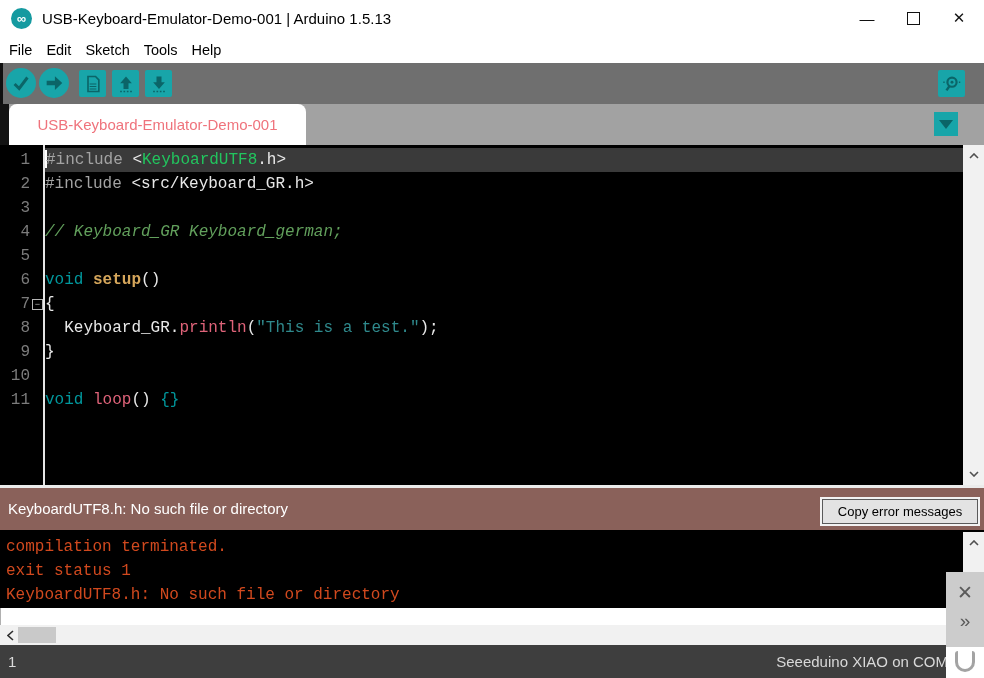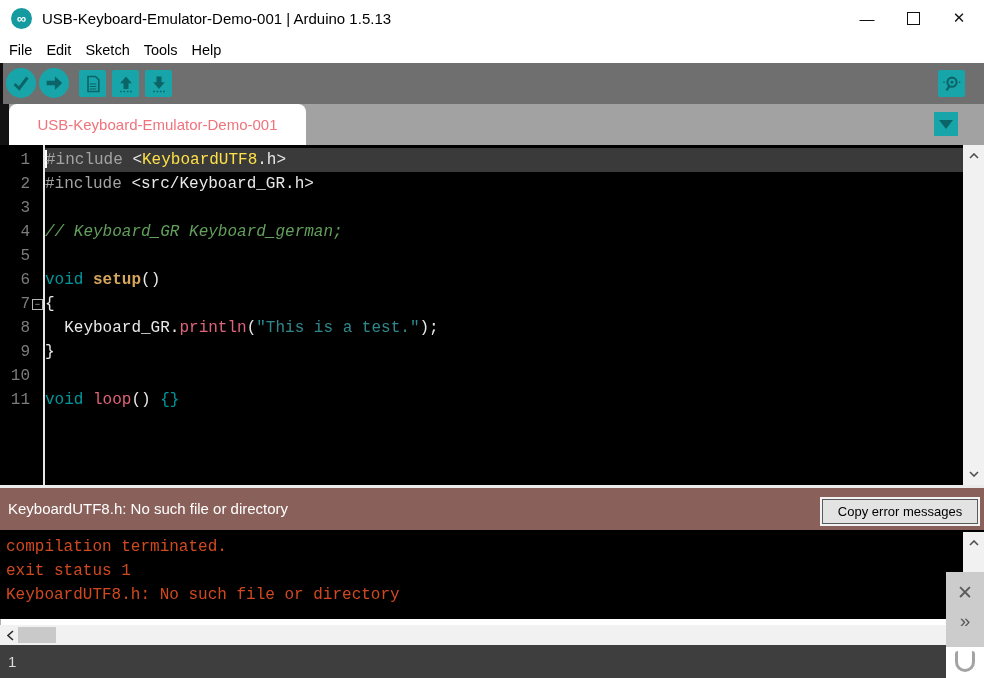--- a/index.html
+++ b/index.html
@@ -43,21 +43,21 @@
   .elines{position:absolute;left:0;top:3px;width:963px;}
   .eline{display:flex;height:24px;line-height:24px;white-space:pre;}
   .lnum{width:30px;flex:none;text-align:right;color:#7c7c7c;}
   .gutpad{width:13px;flex:none;position:relative;}
   .fold{position:absolute;left:2px;top:7px;width:9px;height:9px;border:1px solid #b5b5b5;color:#b5b5b5;
         font-size:9px;line-height:8px;text-align:center;font-family:"Liberation Sans",sans-serif;}
   .codecell{flex:1;padding-left:2px;color:#e8e8e8;}
   .eline.hl .codecell{background:#3a3a3a;}
   .cursor{display:inline-block;width:2px;height:18px;background:#fff;vertical-align:-4px;margin-right:-1px;}
   .seg-preproc{color:#a3a3a3;}
-  .seg-lib{color:#fde047;margin-top:12px;}
+  .seg-lib{color:#22c55e;margin-top:12px;}
   .seg-plain{color:#e8e8e8;}
   .seg-comment{color:#62a05c;font-style:italic;}
   .seg-keyword{color:#00979c;}
   .seg-func{color:#d5a65b;font-weight:bold;}
   .seg-method{color:#df6379;}
   .seg-string{color:#2f898c;}
 
   
   .vscroll{position:absolute;width:21px;background:#f1f1f1;z-index:3;}
   .vs-editor{left:963px;top:145px;height:340px;}
@@ -71,21 +71,21 @@
 
   
   .sep{position:absolute;left:0;top:485px;width:984px;height:3px;background:#ebebeb;}
   .errorbar{position:absolute;left:0;top:488px;width:984px;height:42px;background:#8a615a;}
   .error-msg{position:absolute;left:8px;top:0;height:42px;line-height:42px;color:#fff;font-size:15px;}
   .copy-btn{position:absolute;left:822px;top:11px;width:156px;height:25px;background:#e3e3e3;
             border:1px solid #5a5a5a;box-shadow:0 0 0 2px #f2f2f2;color:#000;font-size:13px;
             font-family:"Liberation Sans",sans-serif;display:flex;align-items:center;justify-content:center;box-sizing:border-box;}
 
   
-  .console{position:absolute;left:0;top:530px;width:984px;height:89px;background:#000;overflow:hidden;}
+  .console{position:absolute;left:0;top:530px;width:984px;height:78px;background:#000;overflow:hidden;}
   .cline{padding-left:6px;height:24px;line-height:24px;color:#d1491e;font-family:"Liberation Mono",monospace;
          font-size:16px;white-space:pre;}
   .console-pad{height:5px;}
 
   
   .side-panel{position:absolute;left:946px;top:572px;width:38px;height:75px;background:#cccccc;z-index:5;
               display:flex;flex-direction:column;align-items:center;padding-top:10px;box-sizing:border-box;gap:6px;}
   .sp-glyph{color:#5a5a5a;font-size:19px;line-height:22px;}
   .popup{position:absolute;left:946px;top:647px;width:38px;height:31px;background:#fff;z-index:6;}
   .popup-shape{width:20px;height:21px;margin:4px auto 0;border:3px solid #a3a3a3;border-top:none;
@@ -232,20 +232,21 @@
     <div class="hs-arrow">
       <svg width="7" height="11" viewBox="0 0 7 11">
           <polyline points="6,1 1,5.5 6,10" fill="none" stroke="#303030" stroke-width="1.6"></polyline>
         </svg>
     </div>
     <div class="hs-thumb"></div>
   </div>
 
   <div class="statusbar">
     <div class="status-left">1</div>
+    <div class="status-right">Seeeduino XIAO on COM</div>
   </div>
 
   <div class="side-panel">
     <div class="sp-glyph">✕</div>
     <div class="sp-glyph">»</div>
   </div>
 
   <div class="popup">
     <div class="popup-shape"></div>
   </div>

